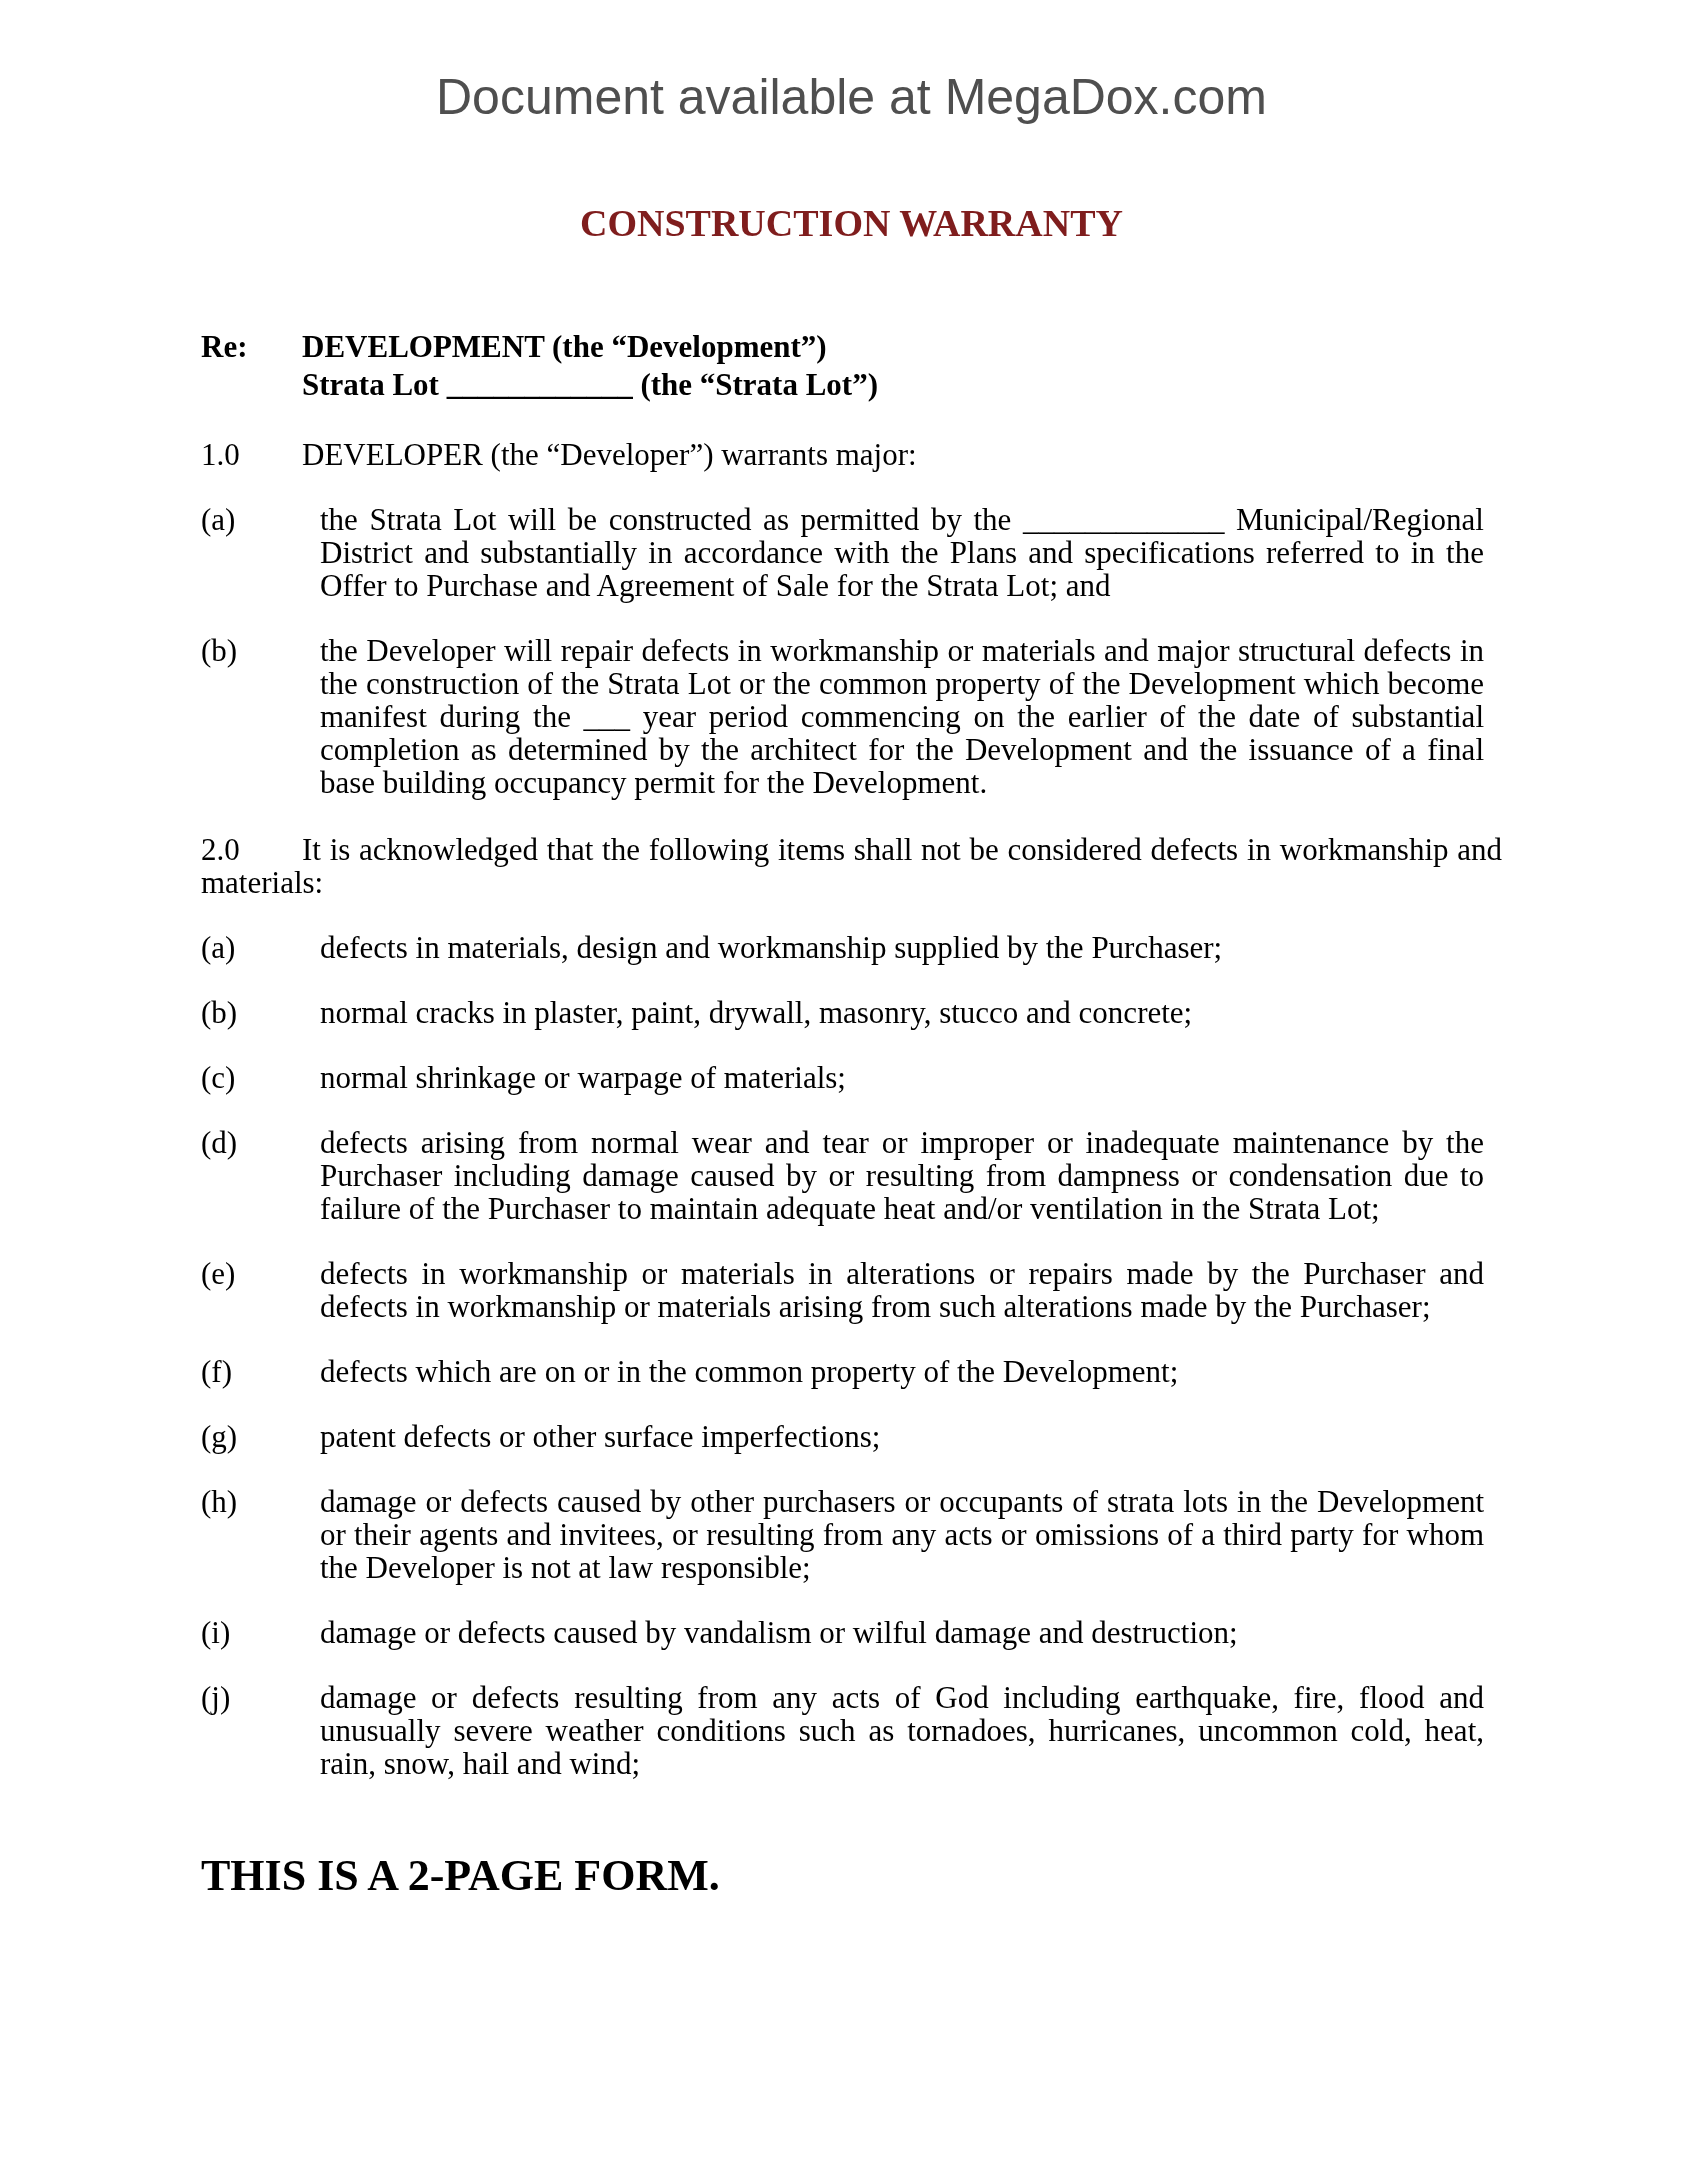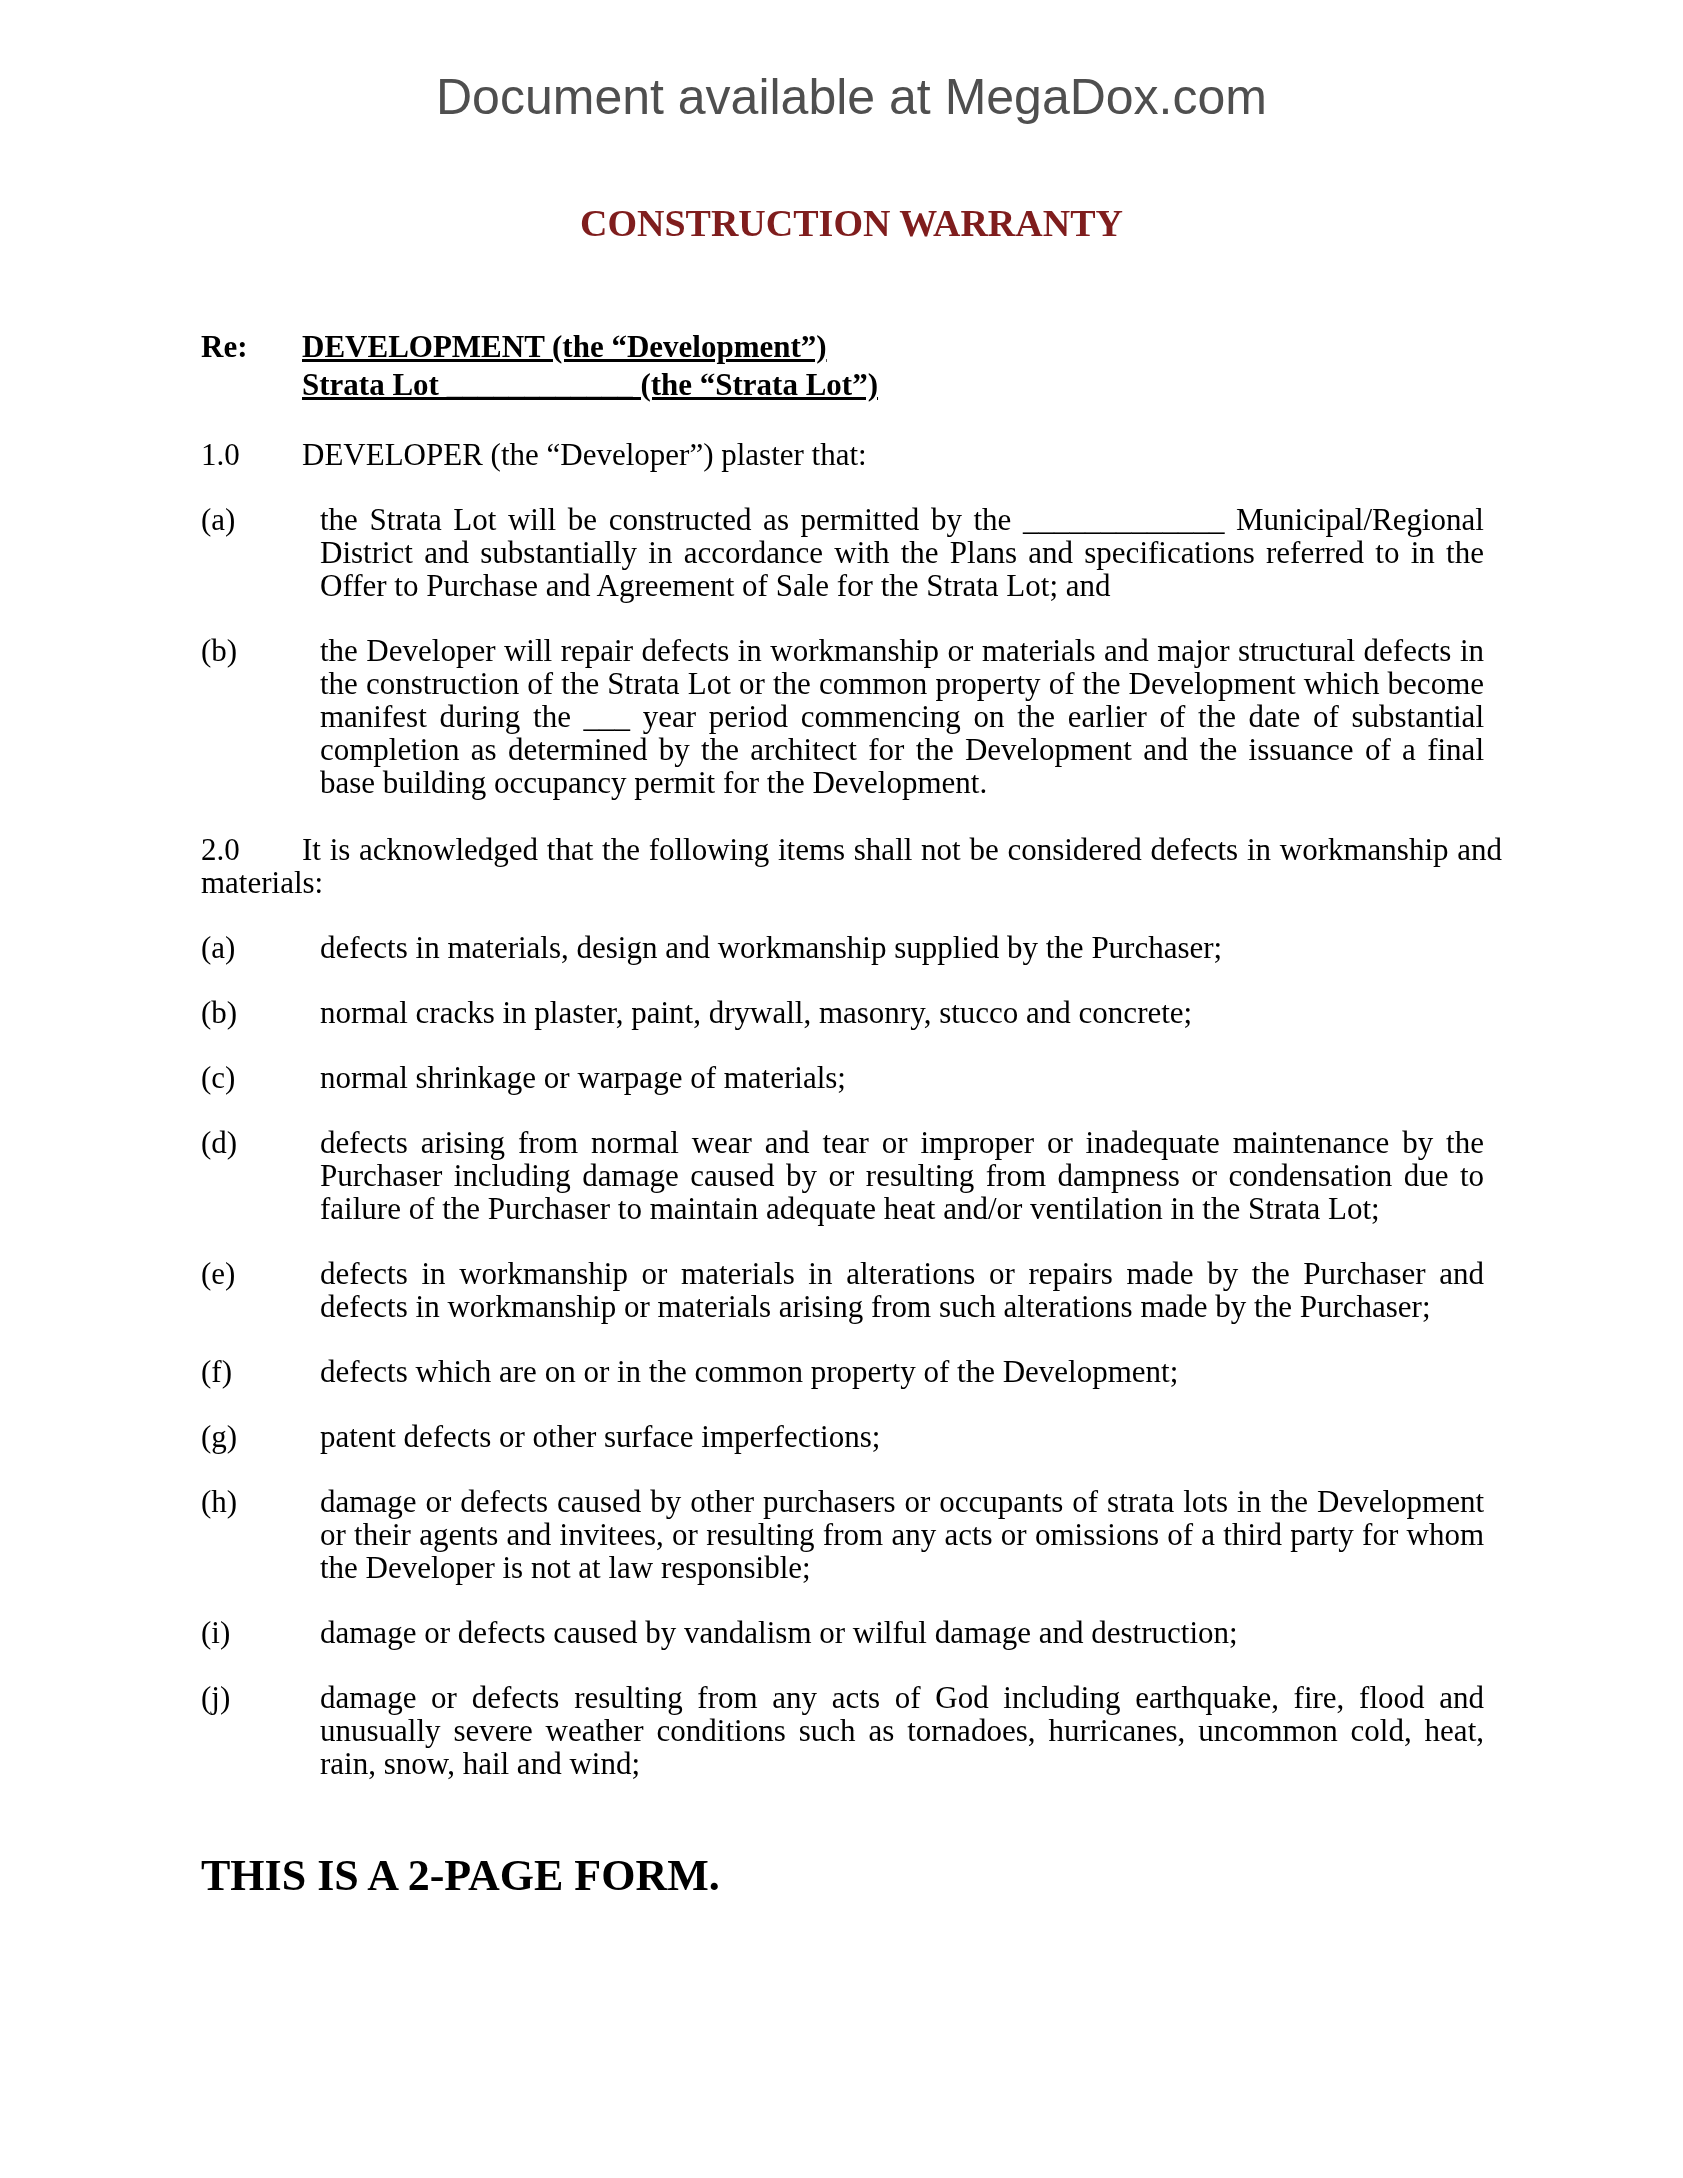--- a/index.html
+++ b/index.html
@@ -36,21 +36,20 @@
     line-height: 44px;
     margin: 75px 0 0 0;
     color: #7f1d1d;
   }
   .re-block {
     position: relative;
     padding-left: 101px;
     margin-top: 83px;
     font-weight: bold;
     line-height: 38px;
-    text-decoration: underline;
   }
   .re-label {
     position: absolute;
     left: 0;
     top: 0;
   }
   .re-line {
     margin: 0;
   }
   .sec-heading {
@@ -90,21 +89,21 @@
   <p class="watermark">Document available at MegaDox.com</p>
 
   <h1 class="doc-title">CONSTRUCTION WARRANTY</h1>
 
   <div class="re-block">
     <span class="re-label">Re:</span>
     <p class="re-line">DEVELOPMENT (the “Development”)</p>
     <p class="re-line">Strata Lot ____________ (the “Strata Lot”)</p>
   </div>
 
-  <p class="sec-heading"><span class="sec-num">1.0</span><span>DEVELOPER (the “Developer”) plaster that:</span></p>
+  <p class="sec-heading"><span class="sec-num">1.0</span><span>DEVELOPER (the “Developer”) warrants major:</span></p>
 
   <div class="item">
     <span class="item-label">(a)</span>
     <p class="item-text">the Strata Lot will be constructed as permitted by the _____________ Municipal/Regional District and substantially in accordance with the Plans and specifications referred to in the Offer to Purchase and Agreement of Sale for the Strata Lot; and</p>
   </div>
 
   <div class="item">
     <span class="item-label">(b)</span>
     <p class="item-text">the Developer will repair defects in workmanship or materials and major structural defects in the construction of the Strata Lot or the common property of the Development which become manifest during the ___ year period commencing on the earlier of the date of substantial completion as determined by the architect for the Development and the issuance of a final base building occupancy permit for the Development.</p>
   </div>

